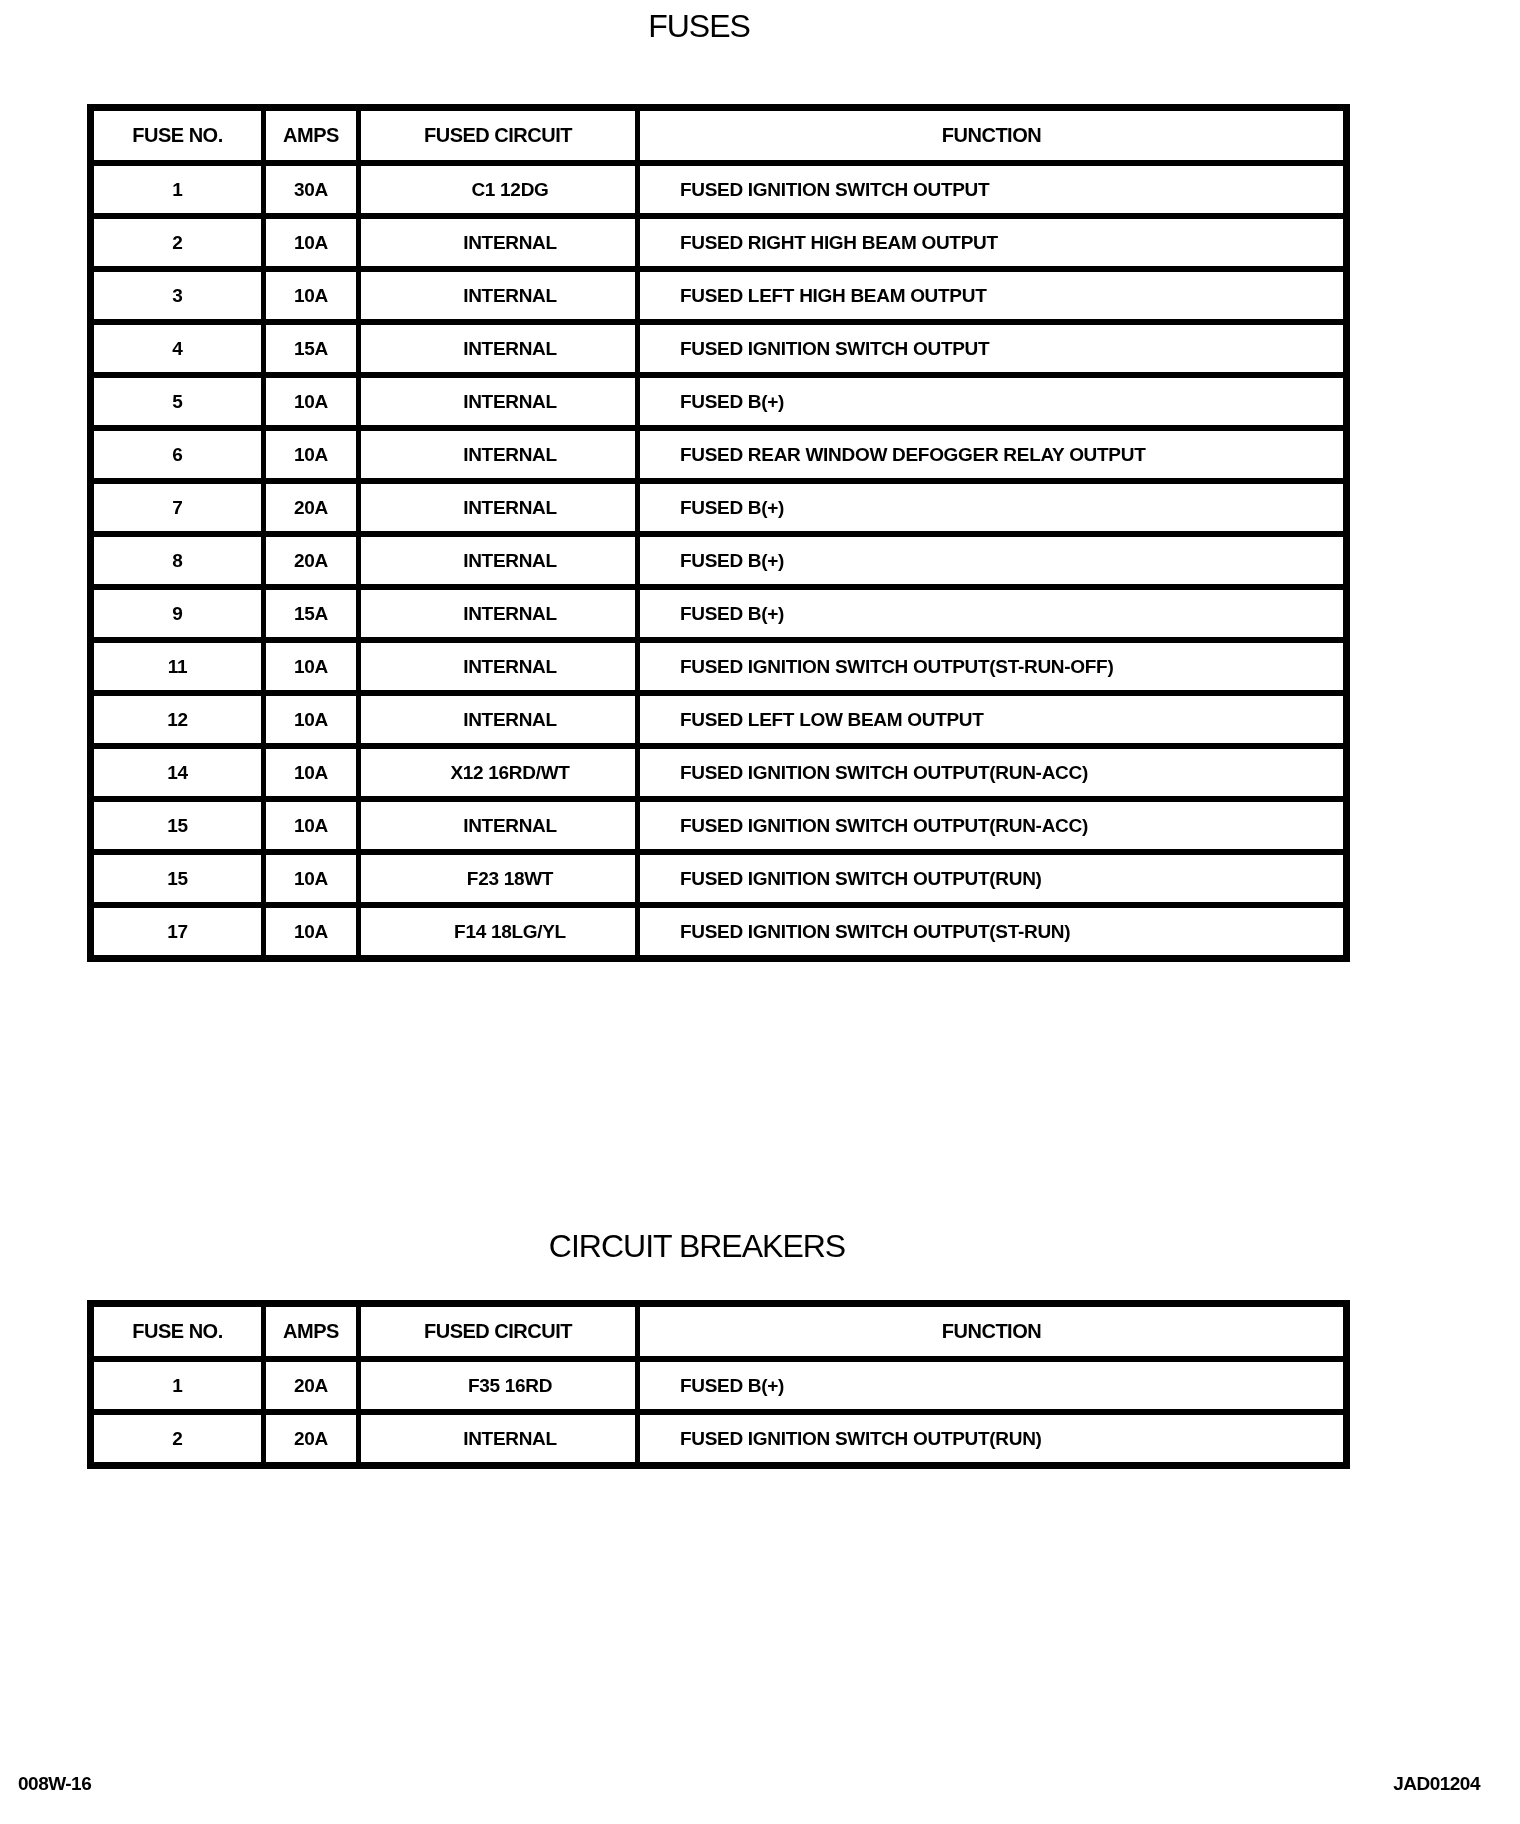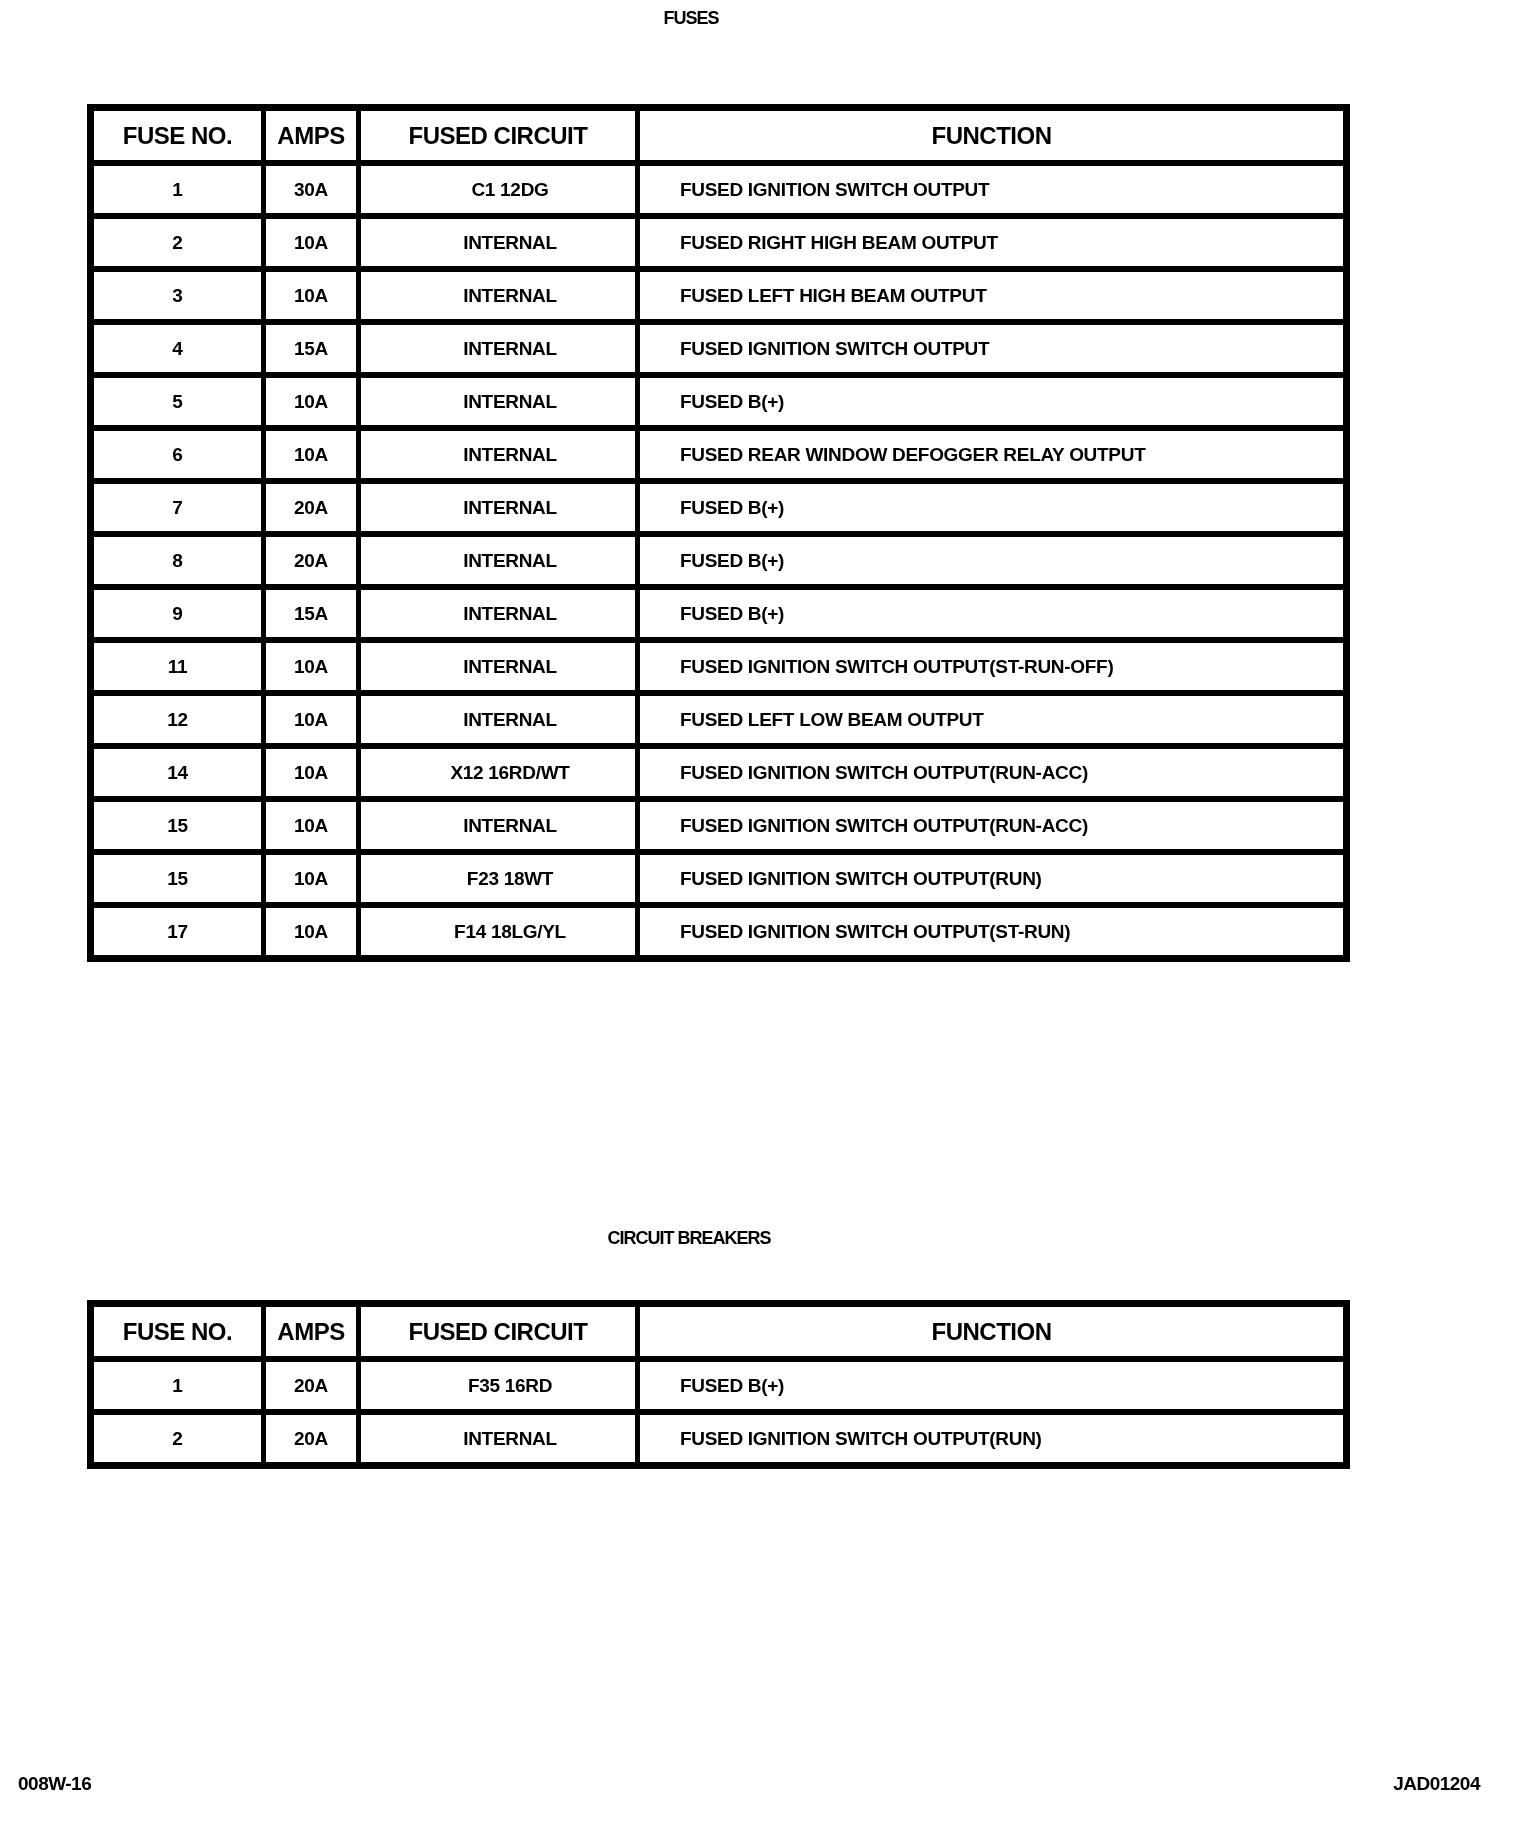--- a/index.html
+++ b/index.html
@@ -11,25 +11,25 @@
     position: relative;
     width: 1520px;
     height: 1824px;
     background: #ffffff;
     font-family: "Liberation Sans", sans-serif;
     color: #000000;
     overflow: hidden;
   }
   .doc-title {
     position: absolute;
-    left: 87px;
+    left: 95px;
     width: 1256px;
     text-align: center;
-    font-size: 18px;
-    font-weight: bold;
+    font-size: 32px;
+    font-weight: normal;
     letter-spacing: -1px;
     white-space: nowrap;
   }
   .title-fuses {
     top: 8px;
     transform: translateX(-24px);
   }
   .title-breakers {
     top: 1228px;
     transform: translateX(-26px);
@@ -49,21 +49,21 @@
     border: 5px solid #000;
     border-top-width: 6px;
     border-bottom-width: 6px;
     padding: 0;
     vertical-align: middle;
     overflow: hidden;
     white-space: nowrap;
   }
   .fuse-table th {
     height: 49px;
-    font-size: 24px;
+    font-size: 20px;
     font-weight: bold;
     letter-spacing: -0.5px;
     text-align: center;
   }
   .fuse-table td {
     height: 47px;
     font-size: 19px;
     font-weight: bold;
     letter-spacing: -0.3px;
   }

